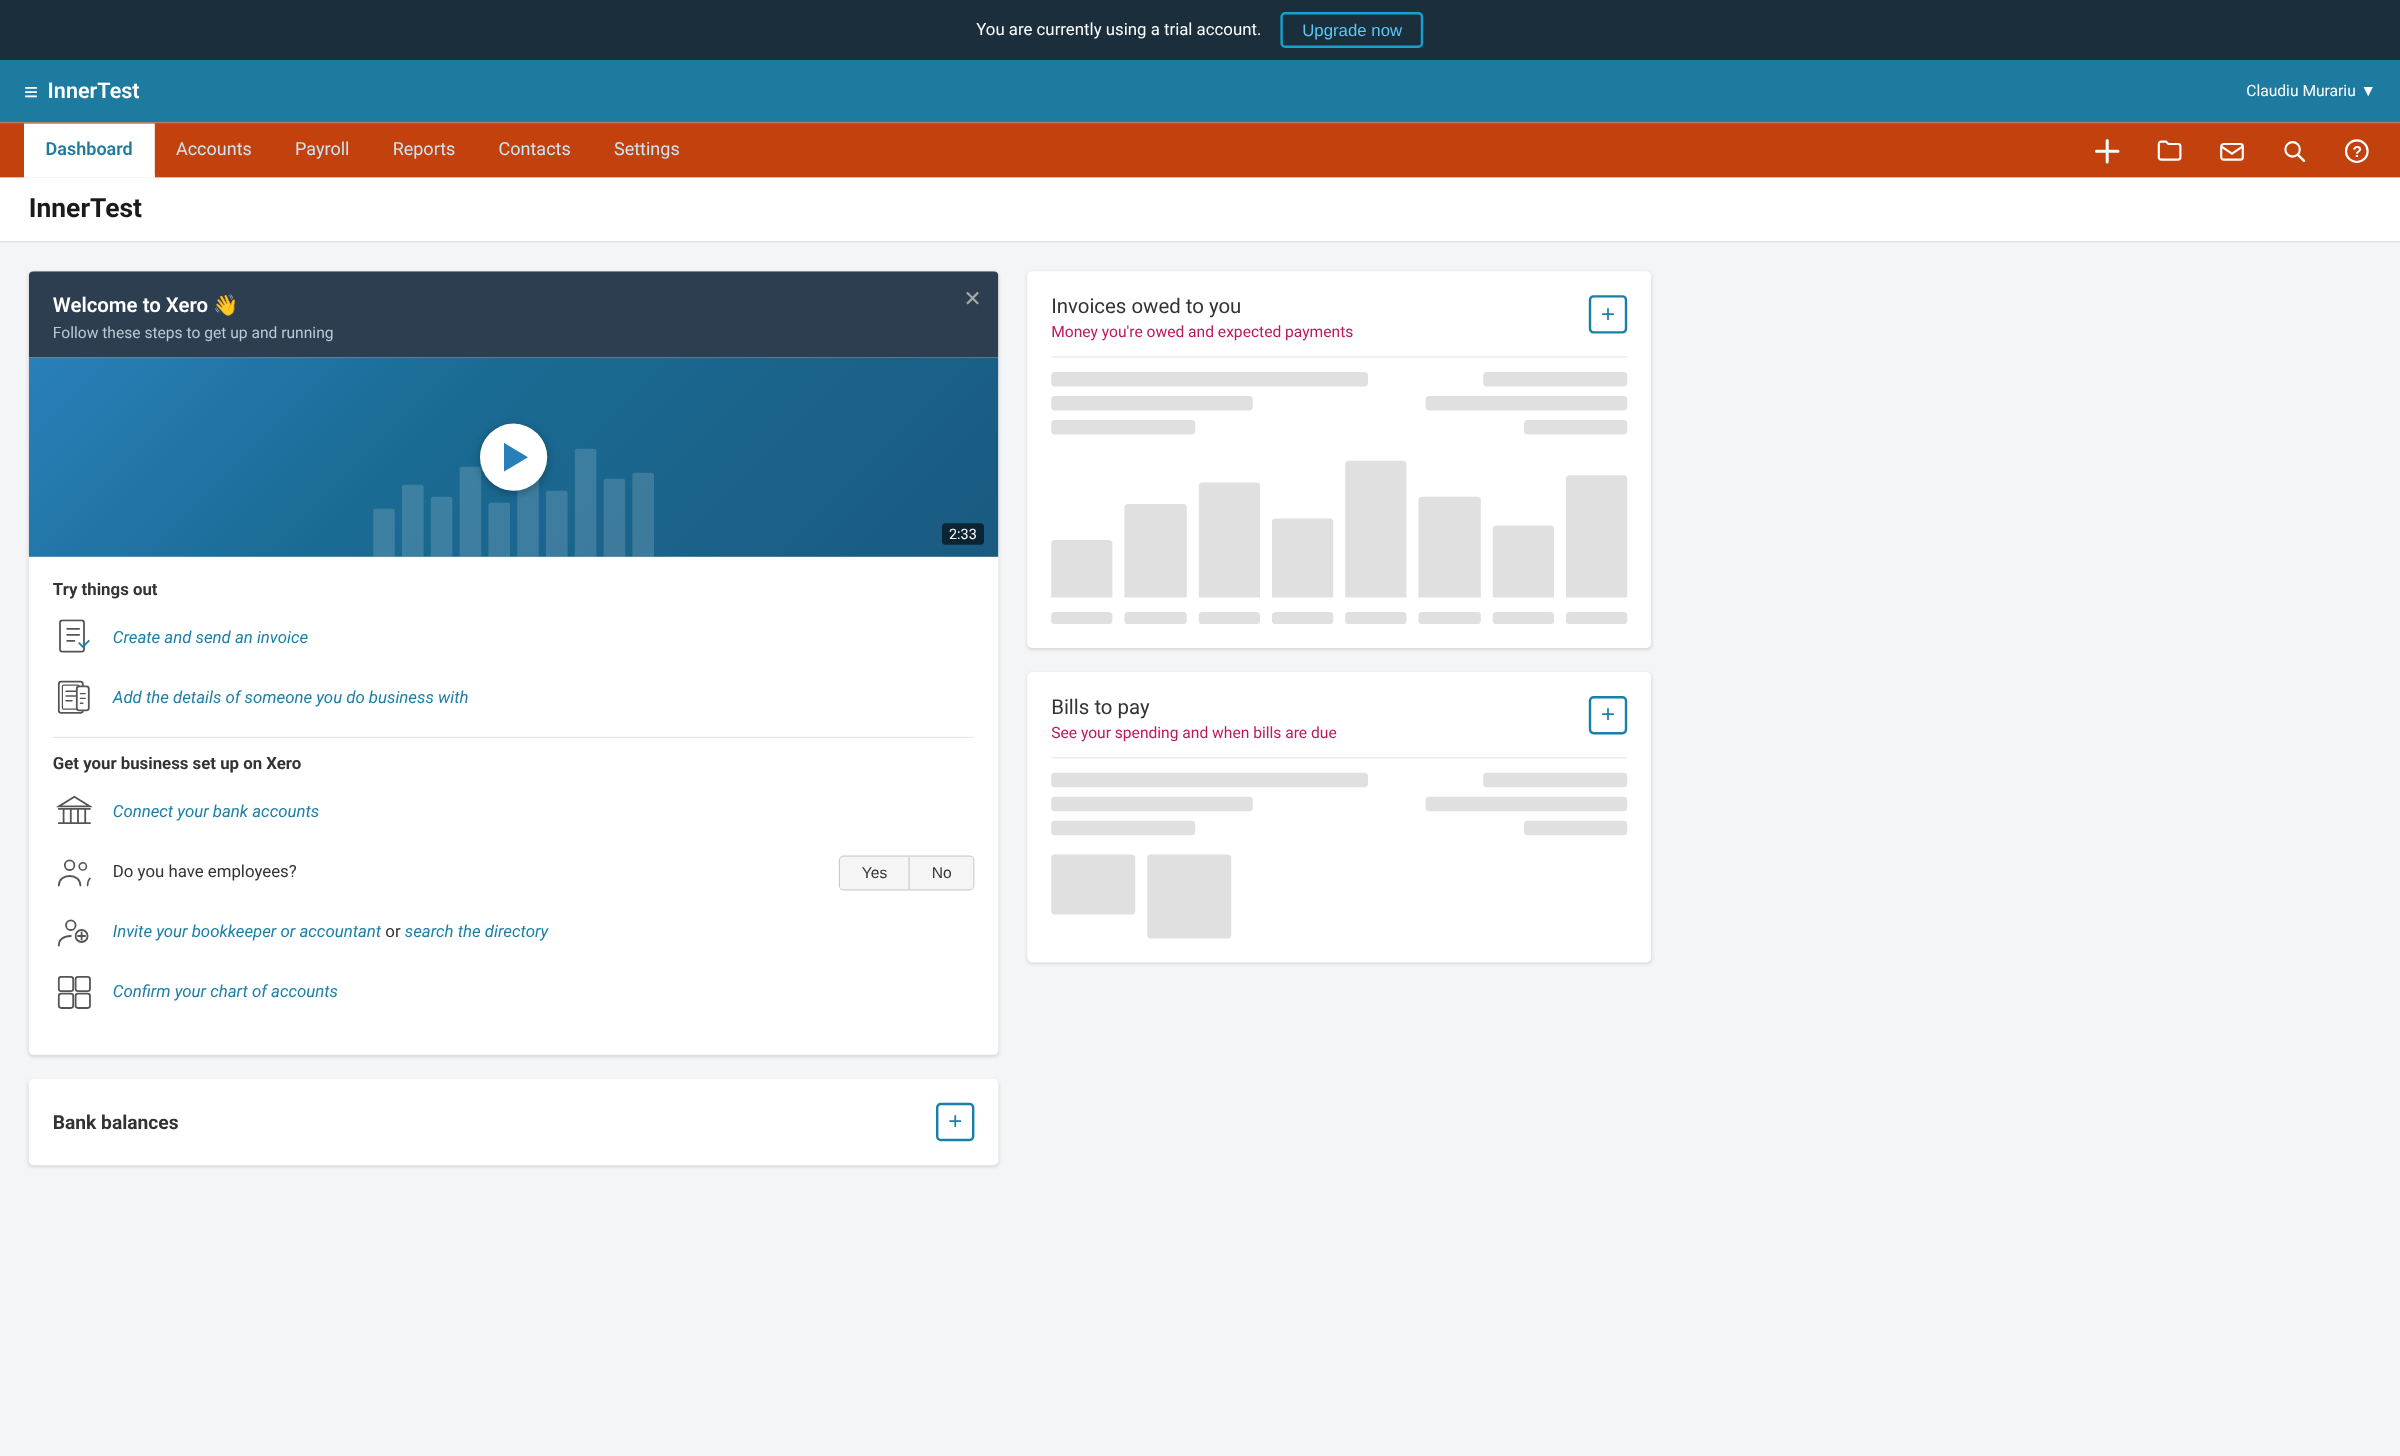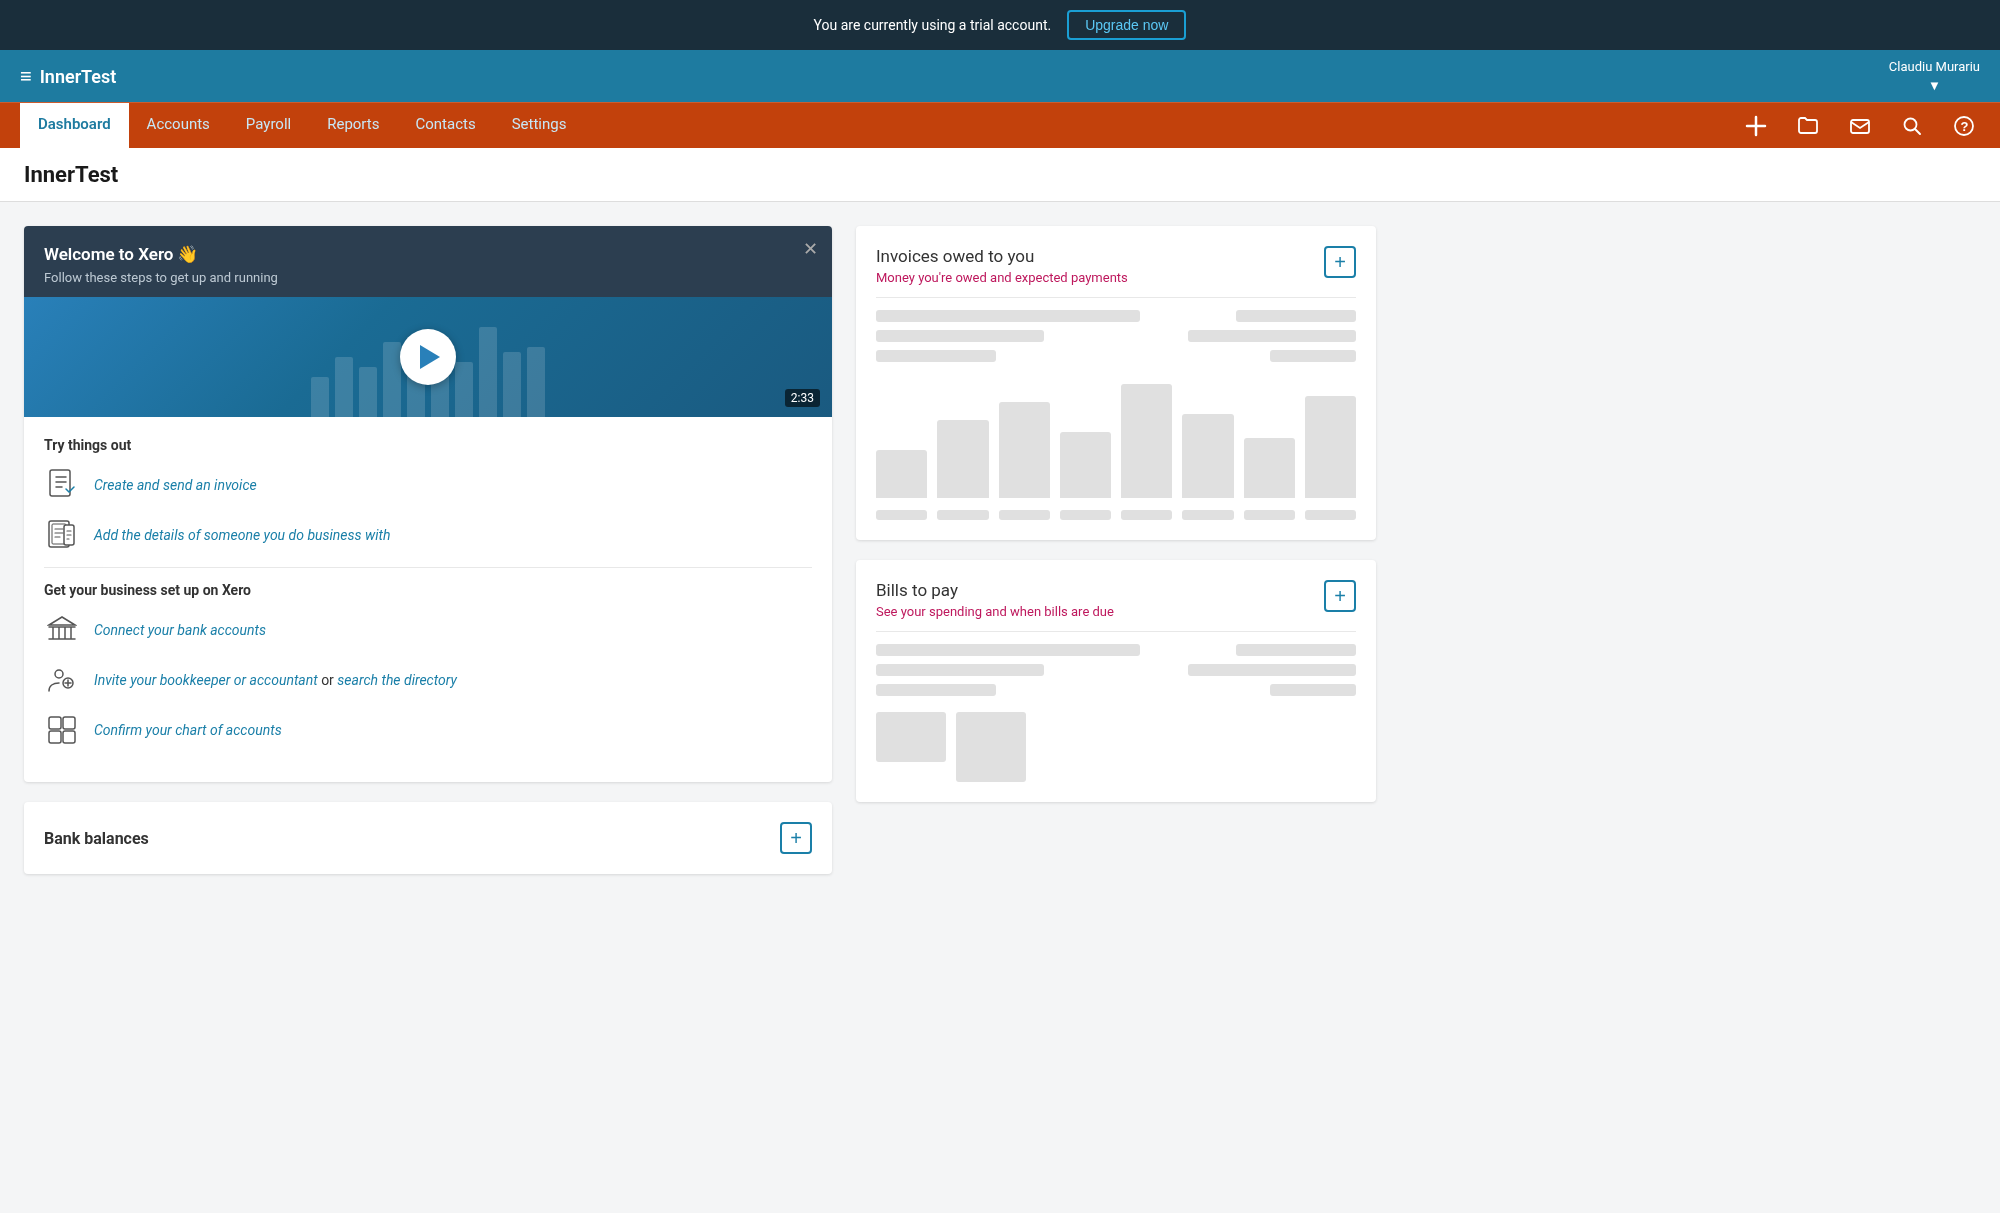--- a/index.html
+++ b/index.html
@@ -50,21 +50,20 @@
       font-size: 20px;
     }
     .top-bar-right {
       margin-left: auto;
       display: flex;
       align-items: center;
       gap: 4px;
       color: #fff;
       font-size: 14px;
       cursor: pointer;
-      flex-direction: column;
     }
     .top-bar-right span { font-size: 13px; }
 
     
     .nav-bar {
       background: #c2410c;
       display: flex;
       align-items: center;
       padding: 0 20px;
       border-top: 1px solid rgba(255,255,255,0.15);
@@ -168,21 +167,21 @@
       background: none;
       border: none;
       font-size: 18px;
       cursor: pointer;
       line-height: 1;
     }
 
     
     .video-preview {
       background: linear-gradient(135deg, #2980b9 0%, #1a6b94 40%, #1a5a80 100%);
-      height: 120px;
+      height: 166px;
       display: flex;
       align-items: center;
       justify-content: center;
       position: relative;
       text-align: right;
     }
     .video-thumbnail-bg {
       position: absolute;
       inset: 0;
       display: flex;
@@ -555,20 +554,35 @@
 
         <div class="action-item">
           <div class="action-icon">
             <svg width="30" height="30" viewBox="0 0 30 30" fill="none">
               <path d="M2 12h26M15 2L2 10h26L15 2zM6 12v12M12 12v12M18 12v12M24 12v12M2 24h26" stroke="#555" stroke-width="1.5" stroke-linecap="round"></path>
             </svg>
           </div>
           <a class="action-link">Connect your bank accounts</a>
         </div>
 
+        <div class="employees-row">
+          <div class="action-icon" style="width:36px;height:36px;flex-shrink:0;">
+            <svg width="30" height="30" viewBox="0 0 30 30" fill="none">
+              <circle cx="11" cy="9" r="4" stroke="#555" stroke-width="1.5" fill="none"></circle>
+              <path d="M2 26c0-5 4-8 9-8s9 3 9 8" stroke="#555" stroke-width="1.5" stroke-linecap="round" fill="none"></path>
+              <circle cx="22" cy="10" r="3" stroke="#555" stroke-width="1.3" fill="none"></circle>
+              <path d="M26 26c0-4 2-6 2-6" stroke="#555" stroke-width="1.3" stroke-linecap="round" fill="none"></path>
+            </svg>
+          </div>
+          <span class="action-text employees-label">Do you have employees?</span>
+          <div class="yes-no-btns">
+            <button class="yn-btn">Yes</button>
+            <button class="yn-btn">No</button>
+          </div>
+        </div>
 
         <div class="action-item">
           <div class="action-icon">
             <svg width="30" height="30" viewBox="0 0 30 30" fill="none">
               <circle cx="12" cy="9" r="4" stroke="#555" stroke-width="1.5" fill="none"></circle>
               <path d="M2 26c0-5 4-8 10-8" stroke="#555" stroke-width="1.5" stroke-linecap="round" fill="none"></path>
               <circle cx="21" cy="18" r="5" stroke="#555" stroke-width="1.5" fill="none"></circle>
               <path d="M21 15v6M18 18h6" stroke="#555" stroke-width="1.5" stroke-linecap="round"></path>
             </svg>
           </div>

